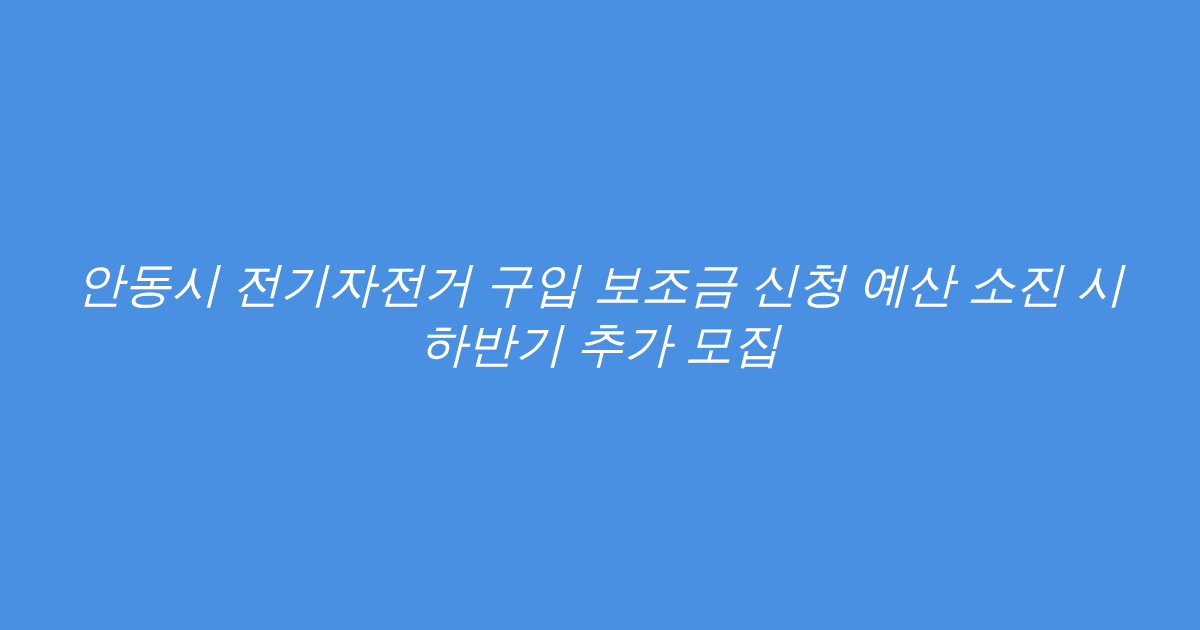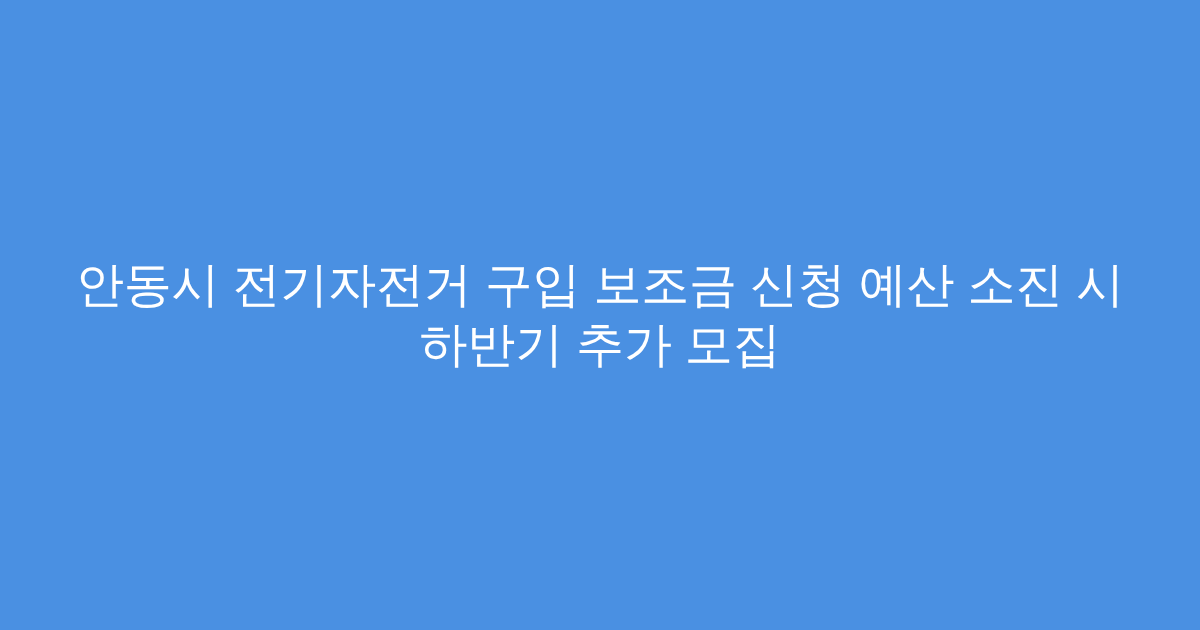--- a/index.html
+++ b/index.html
@@ -46,20 +46,21 @@
     text-align: center;
     color: #FFFFFF;
     font-family: "Liberation Sans", "DejaVu Sans", sans-serif;
     font-size: 48px;
     font-weight: 400;
     line-height: 60px;
     letter-spacing: -0.2px;
     word-break: keep-all;
     overflow-wrap: break-word;
     text-rendering: optimizeLegibility;
+    font-style: italic;
   }
 </style>
 </head>
 <body>
 
 <div class="og-card">
 
   <div class="og-card__inner">
 
     <h1 class="og-card__title">안동시 전기자전거 구입 보조금 신청 예산 소진 시 하반기 추가 모집</h1>

